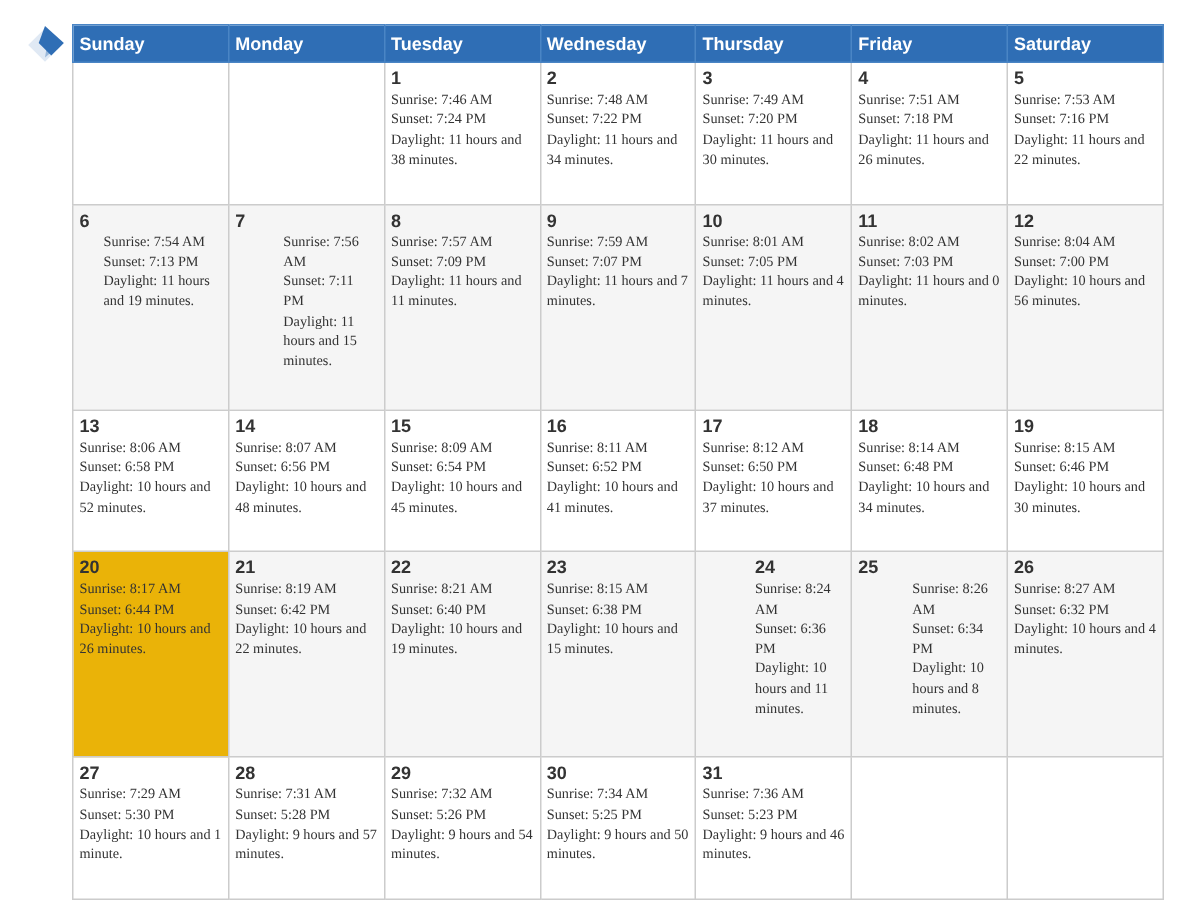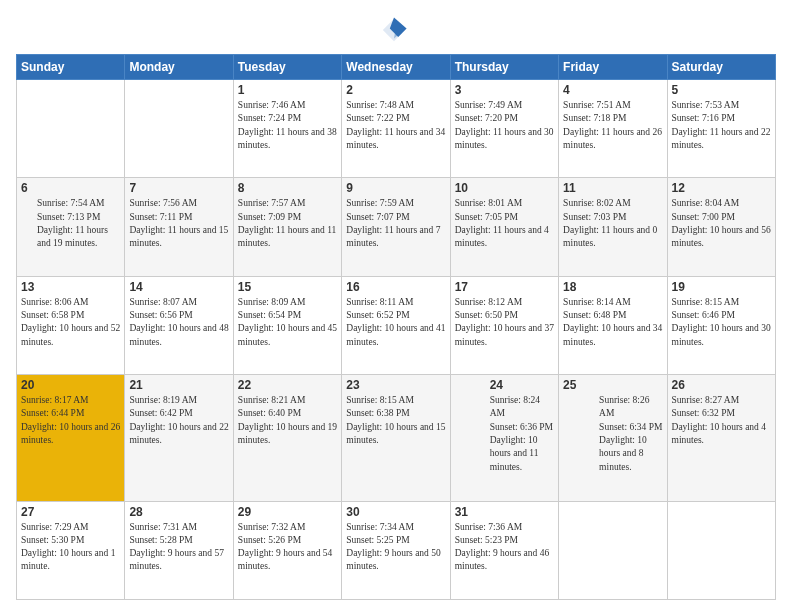--- a/index.html
+++ b/index.html
@@ -8,22 +8,21 @@
       background: #fff;
       width: 792px;
       height: 612px;
       overflow: hidden;
     }
     .page {
       width: 792px;
       height: 612px;
       padding: 16px 16px 12px 16px;
       display: flex;
-      flex-direction: column;
-      align-items: center;
+      flex-direction: row;
     }
     .header {
       display: flex;
       justify-content: space-between;
       align-items: flex-start;
       margin-bottom: 10px;
     }
     .logo {
       display: flex;
       align-items: center;
@@ -171,21 +170,21 @@
         </tr>
         <tr style="background: rgb(245, 245, 245);">
           <td style="background: rgb(245, 245, 245);">
             <span class="day-number">6</span>
             <div class="day-info" style="white-space: pre-line; margin-left: 16px;">Sunrise: 7:54 AM
 Sunset: 7:13 PM
 Daylight: 11 hours and 19 minutes.</div>
           </td>
           <td style="background: rgb(245, 245, 245);">
             <span class="day-number">7</span>
-            <div class="day-info" style="white-space: pre-line;">Sunrise: 7:56 AM
+            <div class="day-info" style="white-space: pre-line; margin-left: 32px;">Sunrise: 7:56 AM
 Sunset: 7:11 PM
 Daylight: 11 hours and 15 minutes.</div>
           </td>
           <td style="background: rgb(245, 245, 245);">
             <span class="day-number">8</span>
             <div class="day-info" style="white-space: pre-line;">Sunrise: 7:57 AM
 Sunset: 7:09 PM
 Daylight: 11 hours and 11 minutes.</div>
           </td>
           <td style="background: rgb(245, 245, 245);">

